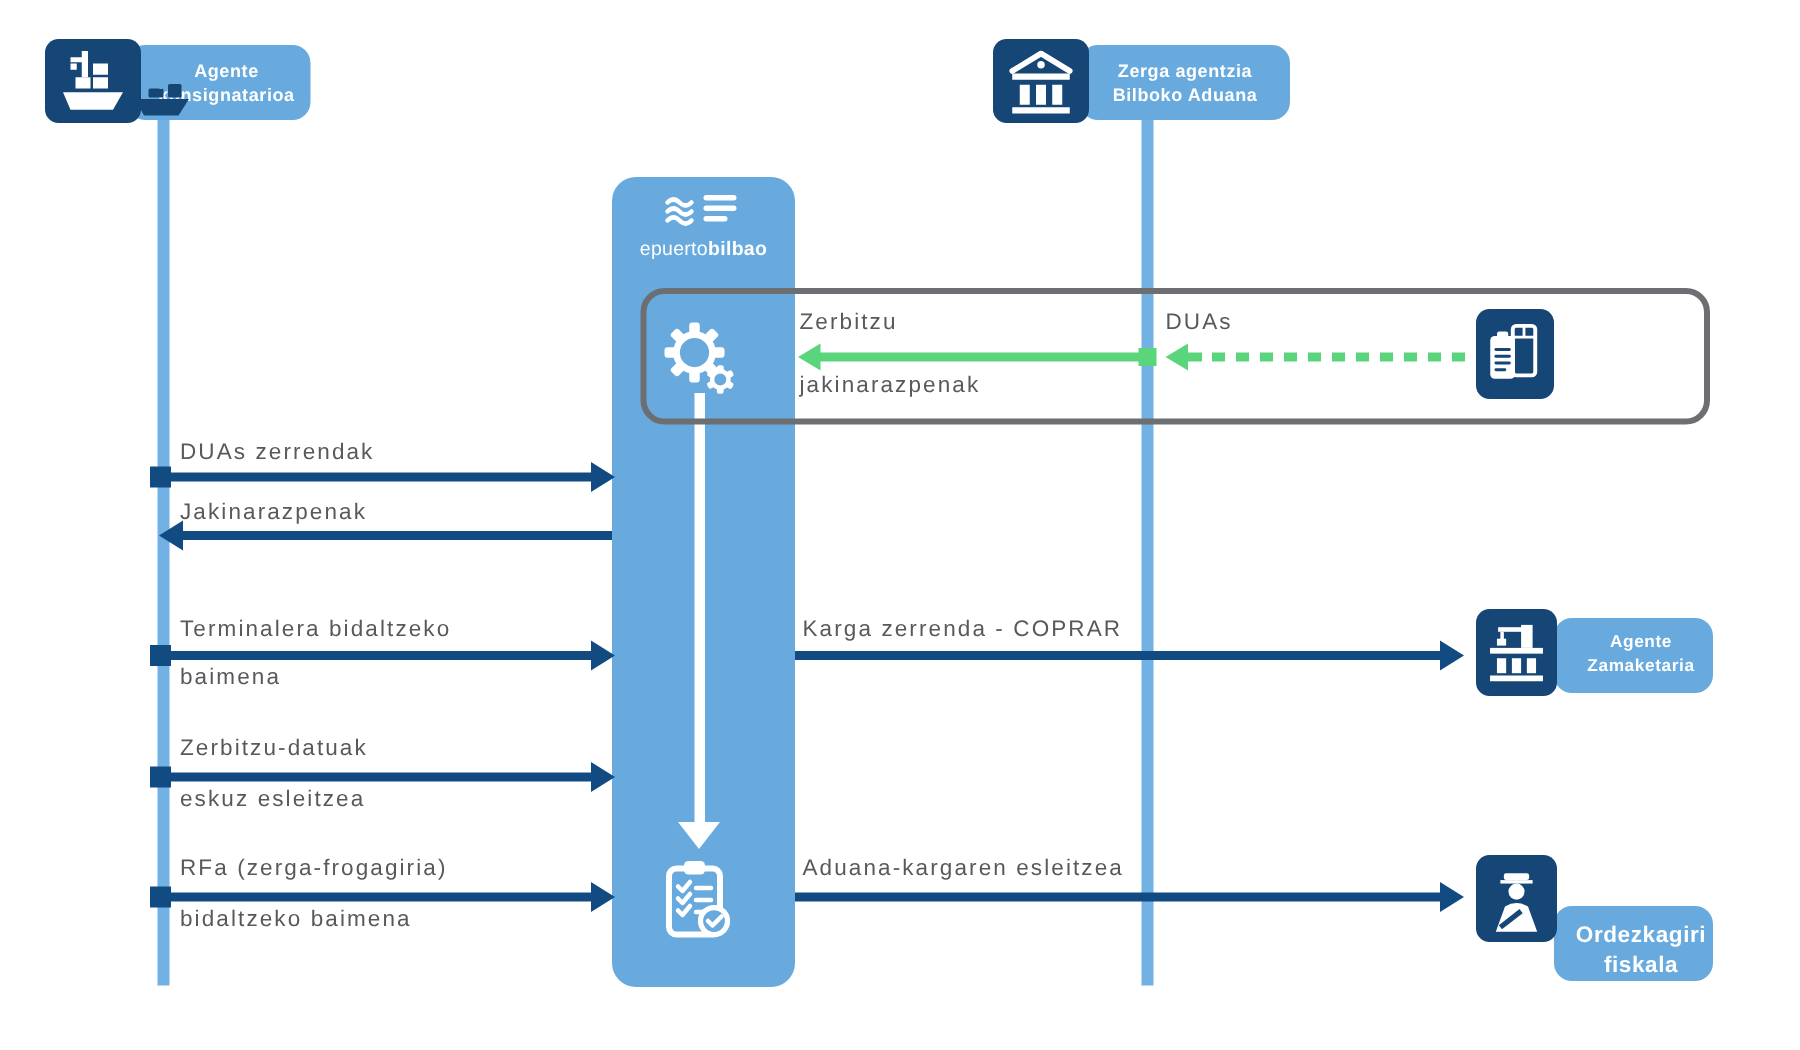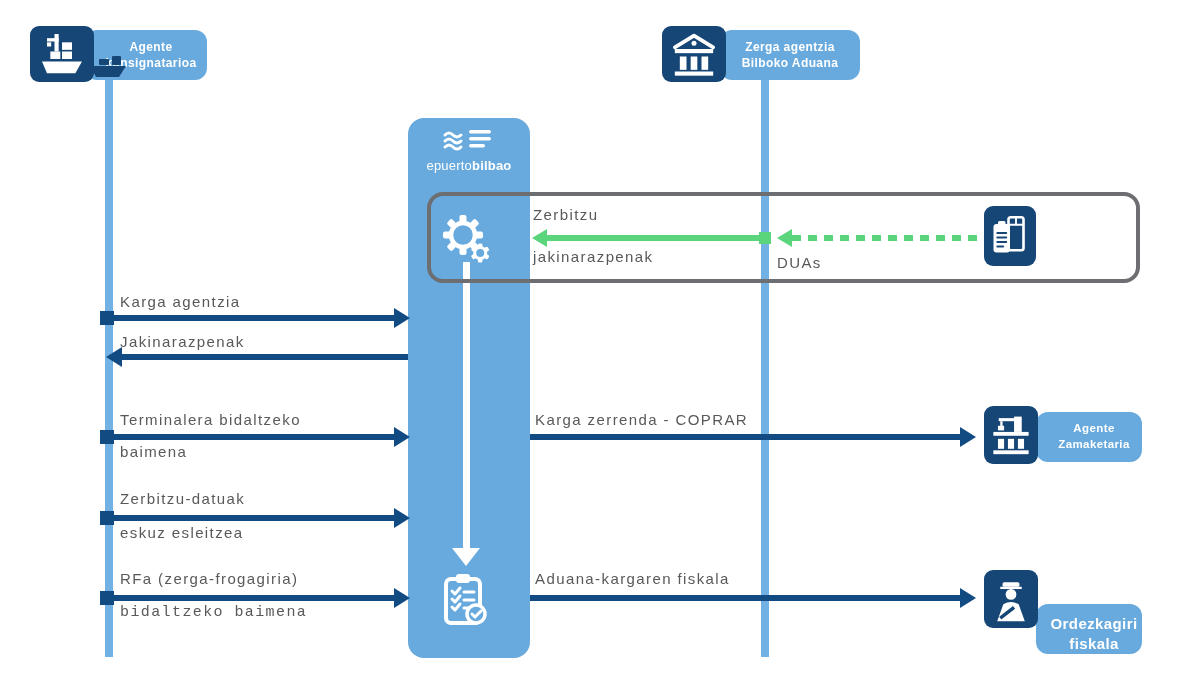--- a/index.html
+++ b/index.html
@@ -141,40 +141,40 @@
   </svg>
 
   <div class="abs graybox" style="left:427px;top:192px;width:705px;height:83px;"></div>
 
   <div class="abs label" style="left:533px;top:206px;width:230px;z-index:5;">Zerbitzu</div>
   <div class="abs g-line" style="left:546px;top:235px;width:214px;"></div>
   <div class="abs g-head-l" style="left:532px;top:229px;"></div>
   <div class="abs g-tail" style="left:759px;top:232px;"></div>
   <div class="abs label" style="left:533px;top:248px;width:230px;z-index:5;">jakinarazpenak</div>
 
-  <div class="abs label" style="left:777px;top:206px;width:200px;z-index:5;margin-top:48px;">DUAs</div>
+  <div class="abs label" style="left:777px;top:206px;width:200px;z-index:5;">DUAs</div>
   <div class="abs g-dash" style="left:792px;top:235px;width:192px;"></div>
   <div class="abs g-head-l" style="left:777px;top:229px;"></div>
 
   <div class="abs tile" style="left:984px;top:206px;width:52px;height:60px;z-index:6;">
     <svg width="42" height="50" viewBox="0 0 56 60">
       <rect x="26" y="5" width="20" height="44" rx="3" fill="none" stroke="#fff" stroke-width="3.5"></rect>
       <path d="M26,15 h20 M36,5 v10" stroke="#fff" stroke-width="2.5" fill="none"></path>
       <rect x="12" y="10" width="10" height="7" rx="2" fill="#fff"></rect>
       <rect x="6" y="14" width="22" height="38" rx="4" fill="#fff"></rect>
       <g stroke="#164676" stroke-width="2.5" stroke-linecap="round">
         <path d="M11,26 h12"></path>
           <path d="M11,32 h12"></path>
           <path d="M11,38 h12"></path>
           <path d="M11,44 h8"></path>
       </g>
     </svg>
   </div>
 
-  <div class="abs label" style="left:120px;top:293px;width:280px;">Karga agentzia</div>
+  <div class="abs label" style="left:120px;top:293px;width:280px;">DUAs zerrendak</div>
   <div class="abs tail" style="left:100px;top:311px;"></div>
   <div class="abs hline" style="left:110px;top:315px;width:286px;"></div>
   <div class="abs head-r" style="left:394px;top:308px;"></div>
 
   <div class="abs label" style="left:120px;top:333px;width:280px;">Jakinarazpenak</div>
   <div class="abs head-l" style="left:106px;top:347px;"></div>
   <div class="abs hline" style="left:122px;top:354px;width:286px;"></div>
 
   <div class="abs label" style="left:120px;top:411px;width:280px;">Terminalera bidaltzeko</div>
   <div class="abs tail" style="left:100px;top:430px;"></div>
@@ -207,23 +207,23 @@
   <div class="abs label" style="left:120px;top:490px;width:280px;">Zerbitzu-datuak</div>
   <div class="abs tail" style="left:100px;top:511px;"></div>
   <div class="abs hline" style="left:110px;top:515px;width:286px;"></div>
   <div class="abs head-r" style="left:394px;top:508px;"></div>
   <div class="abs label" style="left:120px;top:524px;width:280px;">eskuz esleitzea</div>
 
   <div class="abs label" style="left:120px;top:570px;width:280px;">RFa (zerga-frogagiria)</div>
   <div class="abs tail" style="left:100px;top:591px;"></div>
   <div class="abs hline" style="left:110px;top:595px;width:286px;"></div>
   <div class="abs head-r" style="left:394px;top:588px;"></div>
-  <div class="abs label" style="left:120px;top:604px;width:280px;font-family:Liberation Mono, monospace;">bidaltzeko baimena</div>
-
-  <div class="abs label" style="left:535px;top:570px;width:436px;">Aduana-kargaren fiskala</div>
+  <div class="abs label" style="left:120px;top:604px;width:280px;">bidaltzeko baimena</div>
+
+  <div class="abs label" style="left:535px;top:570px;width:436px;">Aduana-kargaren esleitzea</div>
   <div class="abs hline" style="left:530px;top:595px;width:432px;"></div>
   <div class="abs head-r" style="left:960px;top:588px;"></div>
 
   <div class="abs badge" style="left:1036px;top:604px;width:106px;height:50px;font-size:15px;z-index:2;padding-left:10px;box-sizing:border-box;align-items:flex-end;">
     <span>Ordezkagiri
 fiskala</span>
   </div>
   <div class="abs tile" style="left:984px;top:570px;width:54px;height:58px;">
     <svg width="46" height="52" viewBox="0 0 60 58">
       <rect x="19" y="7" width="22" height="6" rx="2" fill="#fff"></rect>

